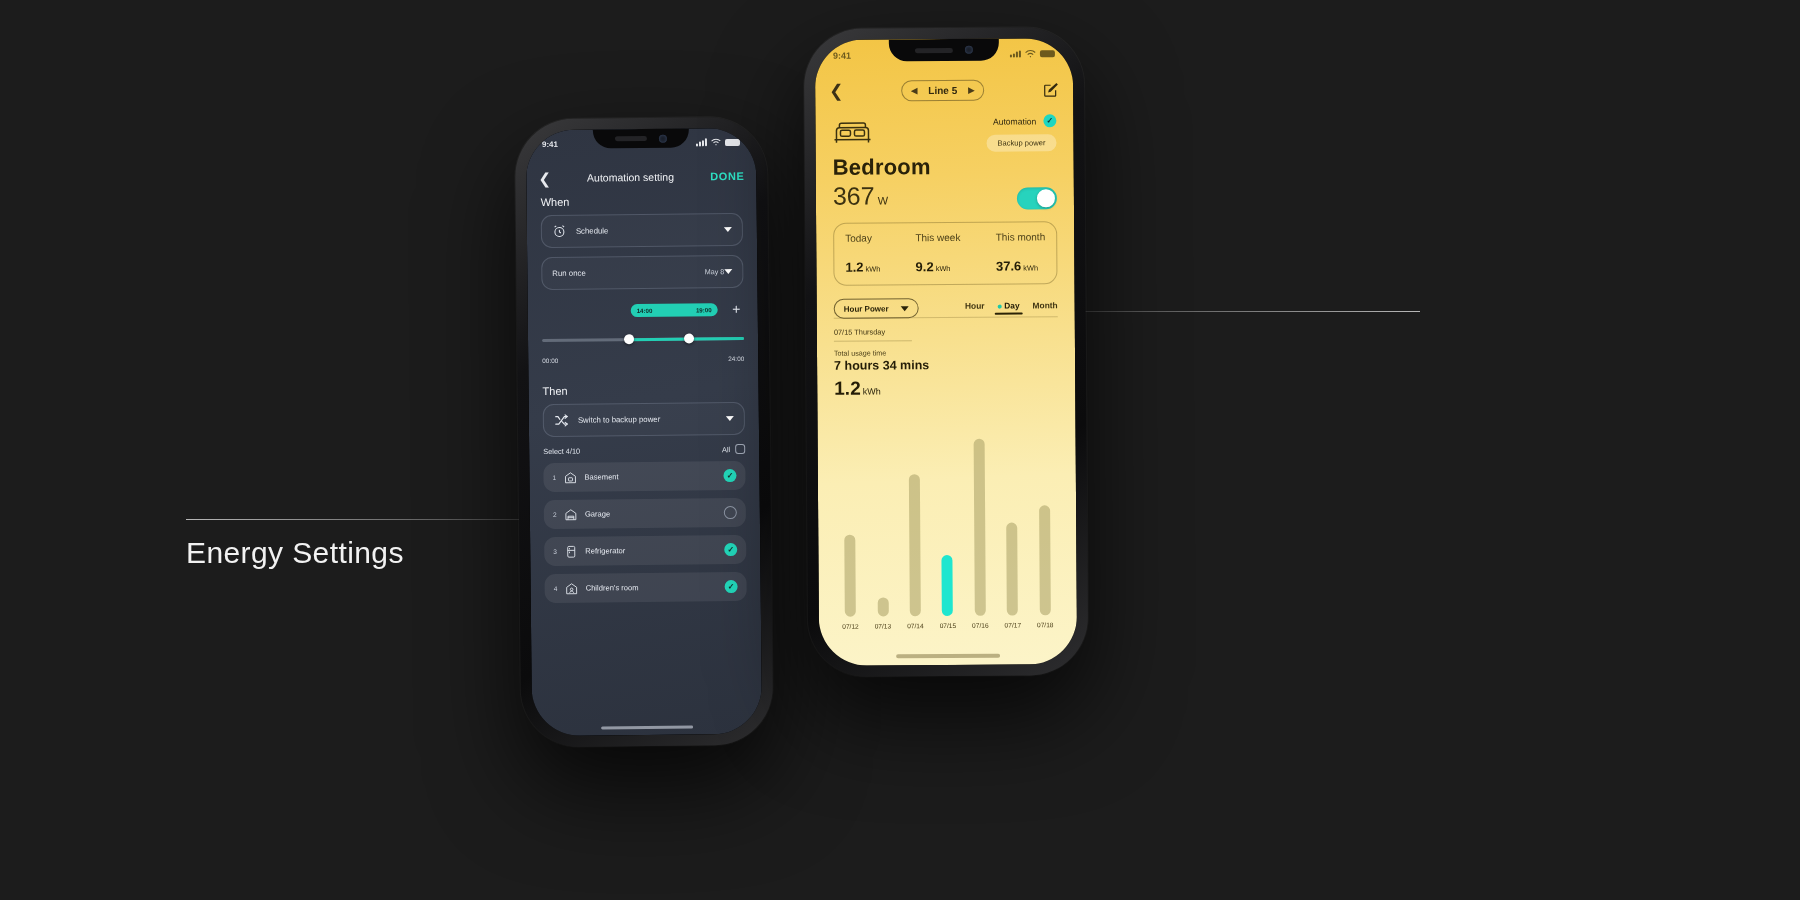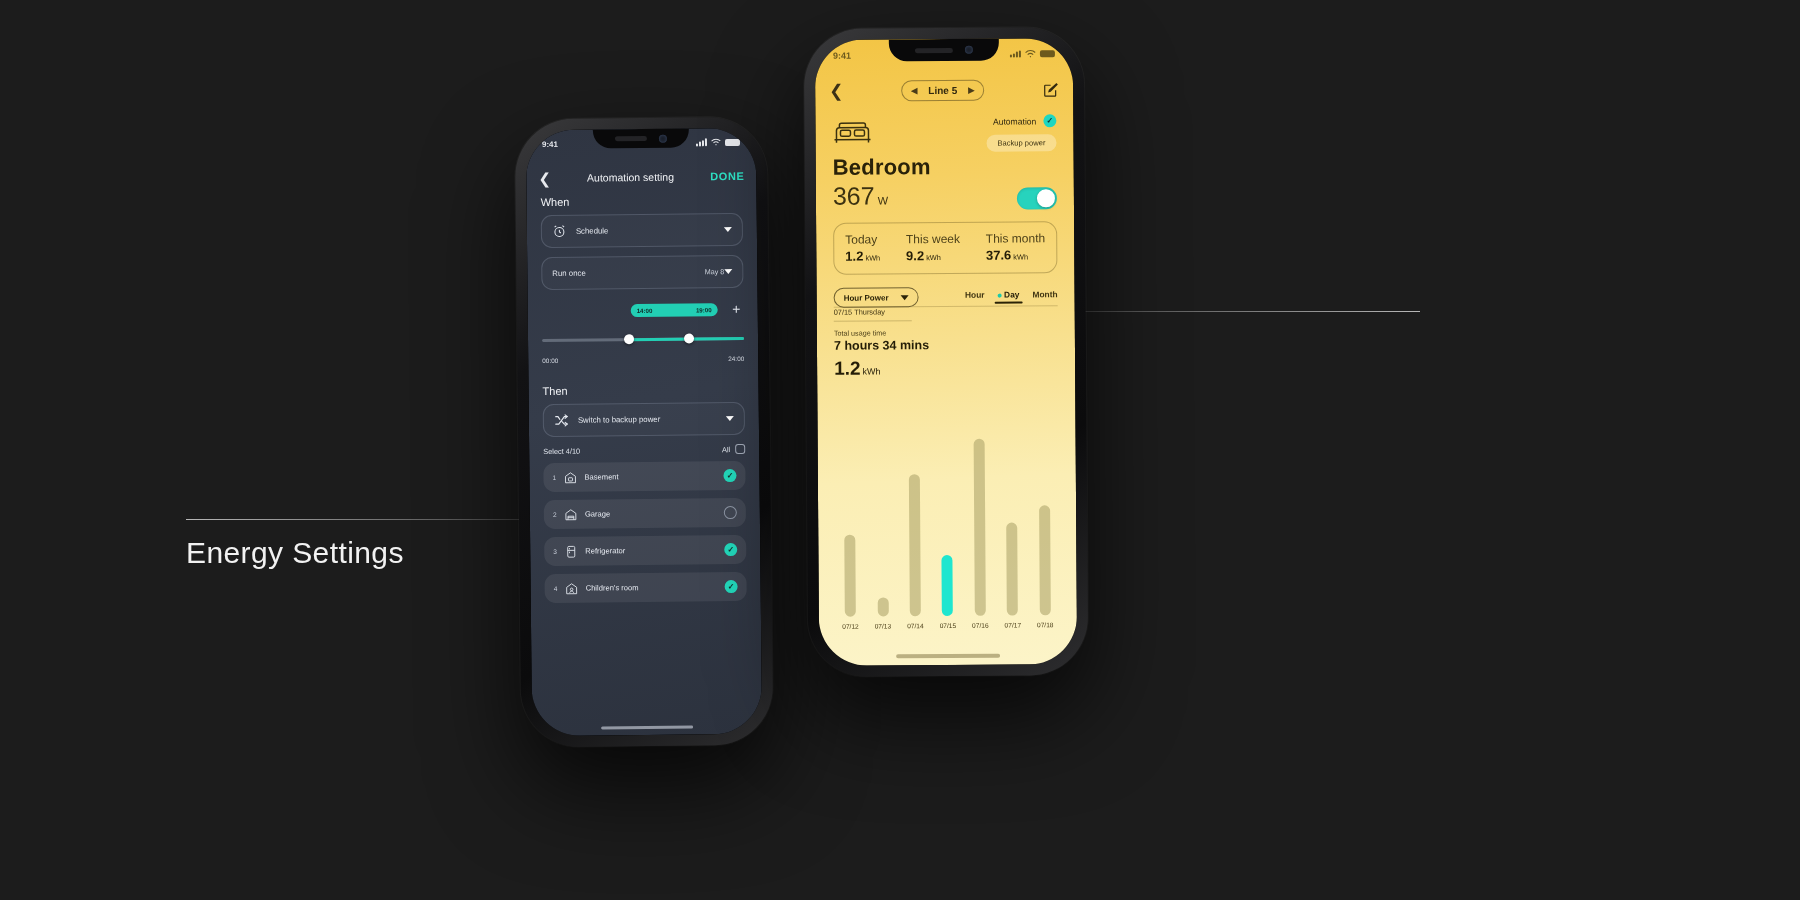--- a/index.html
+++ b/index.html
@@ -198,40 +198,40 @@
     box-shadow: inset 0 1px 3px rgba(0,0,0,.15);
   }
   .r-toggle .dot { position: absolute; top: 2.2px; right: 2.2px; width: 17.6px; height: 17.6px; border-radius: 50%;
                    background: #fff; box-shadow: 0 1px 3px rgba(0,0,0,.28); }
 
   .stats-card {
     margin-top: 12px; border: 1px solid rgba(110,92,35,.40);
     border-radius: 13px; padding: 9px 11px 10px;
     display: flex; justify-content: space-between;
   }
-  .stat .k { color: #4d4119; font-size: 12px; margin-bottom: 2px; }
+  .stat .k { color: #4d4119; font-size: 10px; margin-bottom: 16px; }
   .stat .v { color: #241d07; font-size: 13px; font-weight: bold; }
   .stat .v .u { font-size: 7.4px; font-weight: normal; margin-left: 2px; }
 
   .filt-row { display: flex; align-items: center; justify-content: space-between; margin-top: 13px; }
   .sel-pill {
     height: 20px; padding: 0 9px;
     border: 1.2px solid rgba(70,58,20,.75); border-radius: 11px;
     display: flex; align-items: center; gap: 12px;
     color: #2a2308; font-size: 8px; font-weight: bold;
   }
   .sel-pill .cr { width: 0; height: 0; border-left: 4px solid transparent; border-right: 4px solid transparent; border-top: 5px solid #2a2308; }
   .tabs { display: flex; align-items: flex-end; gap: 13px; }
   .tab { color: #3f3411; font-size: 8.4px; padding-bottom: 4px; position: relative; cursor: pointer; font-weight: bold; }
   .tab.active { font-weight: bold; color: #221b05; }
   .tab.active::after { content: ""; position: absolute; left: -3px; right: -3px; bottom: 0; height: 1.6px; background: #2b2306; border-radius: 1px; }
   .tab .dotg { display: inline-block; width: 3.6px; height: 3.6px; border-radius: 50%; background: #1fc9a8; margin-right: 3px; vertical-align: middle; }
   .tabs-rule { height: 1px; background: rgba(110,92,35,.28); margin-top: -1px; }
 
-  .date-line { color: #3d3211; font-size: 7.4px; margin-top: 0; padding-bottom: 4px; border-bottom: 1px solid rgba(110,92,35,.3); width: 78px; }
+  .date-line { color: #3d3211; font-size: 7.4px; margin-top: 9px; padding-bottom: 4px; border-bottom: 1px solid rgba(110,92,35,.3); width: 78px; }
   .usage-k { color: #4b3f18; font-size: 7.2px; margin-top: 7px; }
   .usage-v { color: #241d07; font-size: 12.5px; font-weight: bold; margin-top: 1px; }
   .kwh-v { color: #241d07; font-size: 19px; font-weight: bold; margin-top: 5px; }
   .kwh-v .u { font-size: 9px; font-weight: normal; margin-left: 2px; }
 
   .chart {
     position: absolute; left: 17px; right: 17px; bottom: 36px; height: 190px;
     display: flex; align-items: flex-end; justify-content: space-between;
   }
   .bar-col { display: flex; flex-direction: column; align-items: center; width: 13%; height: 100%; justify-content: flex-end; }

